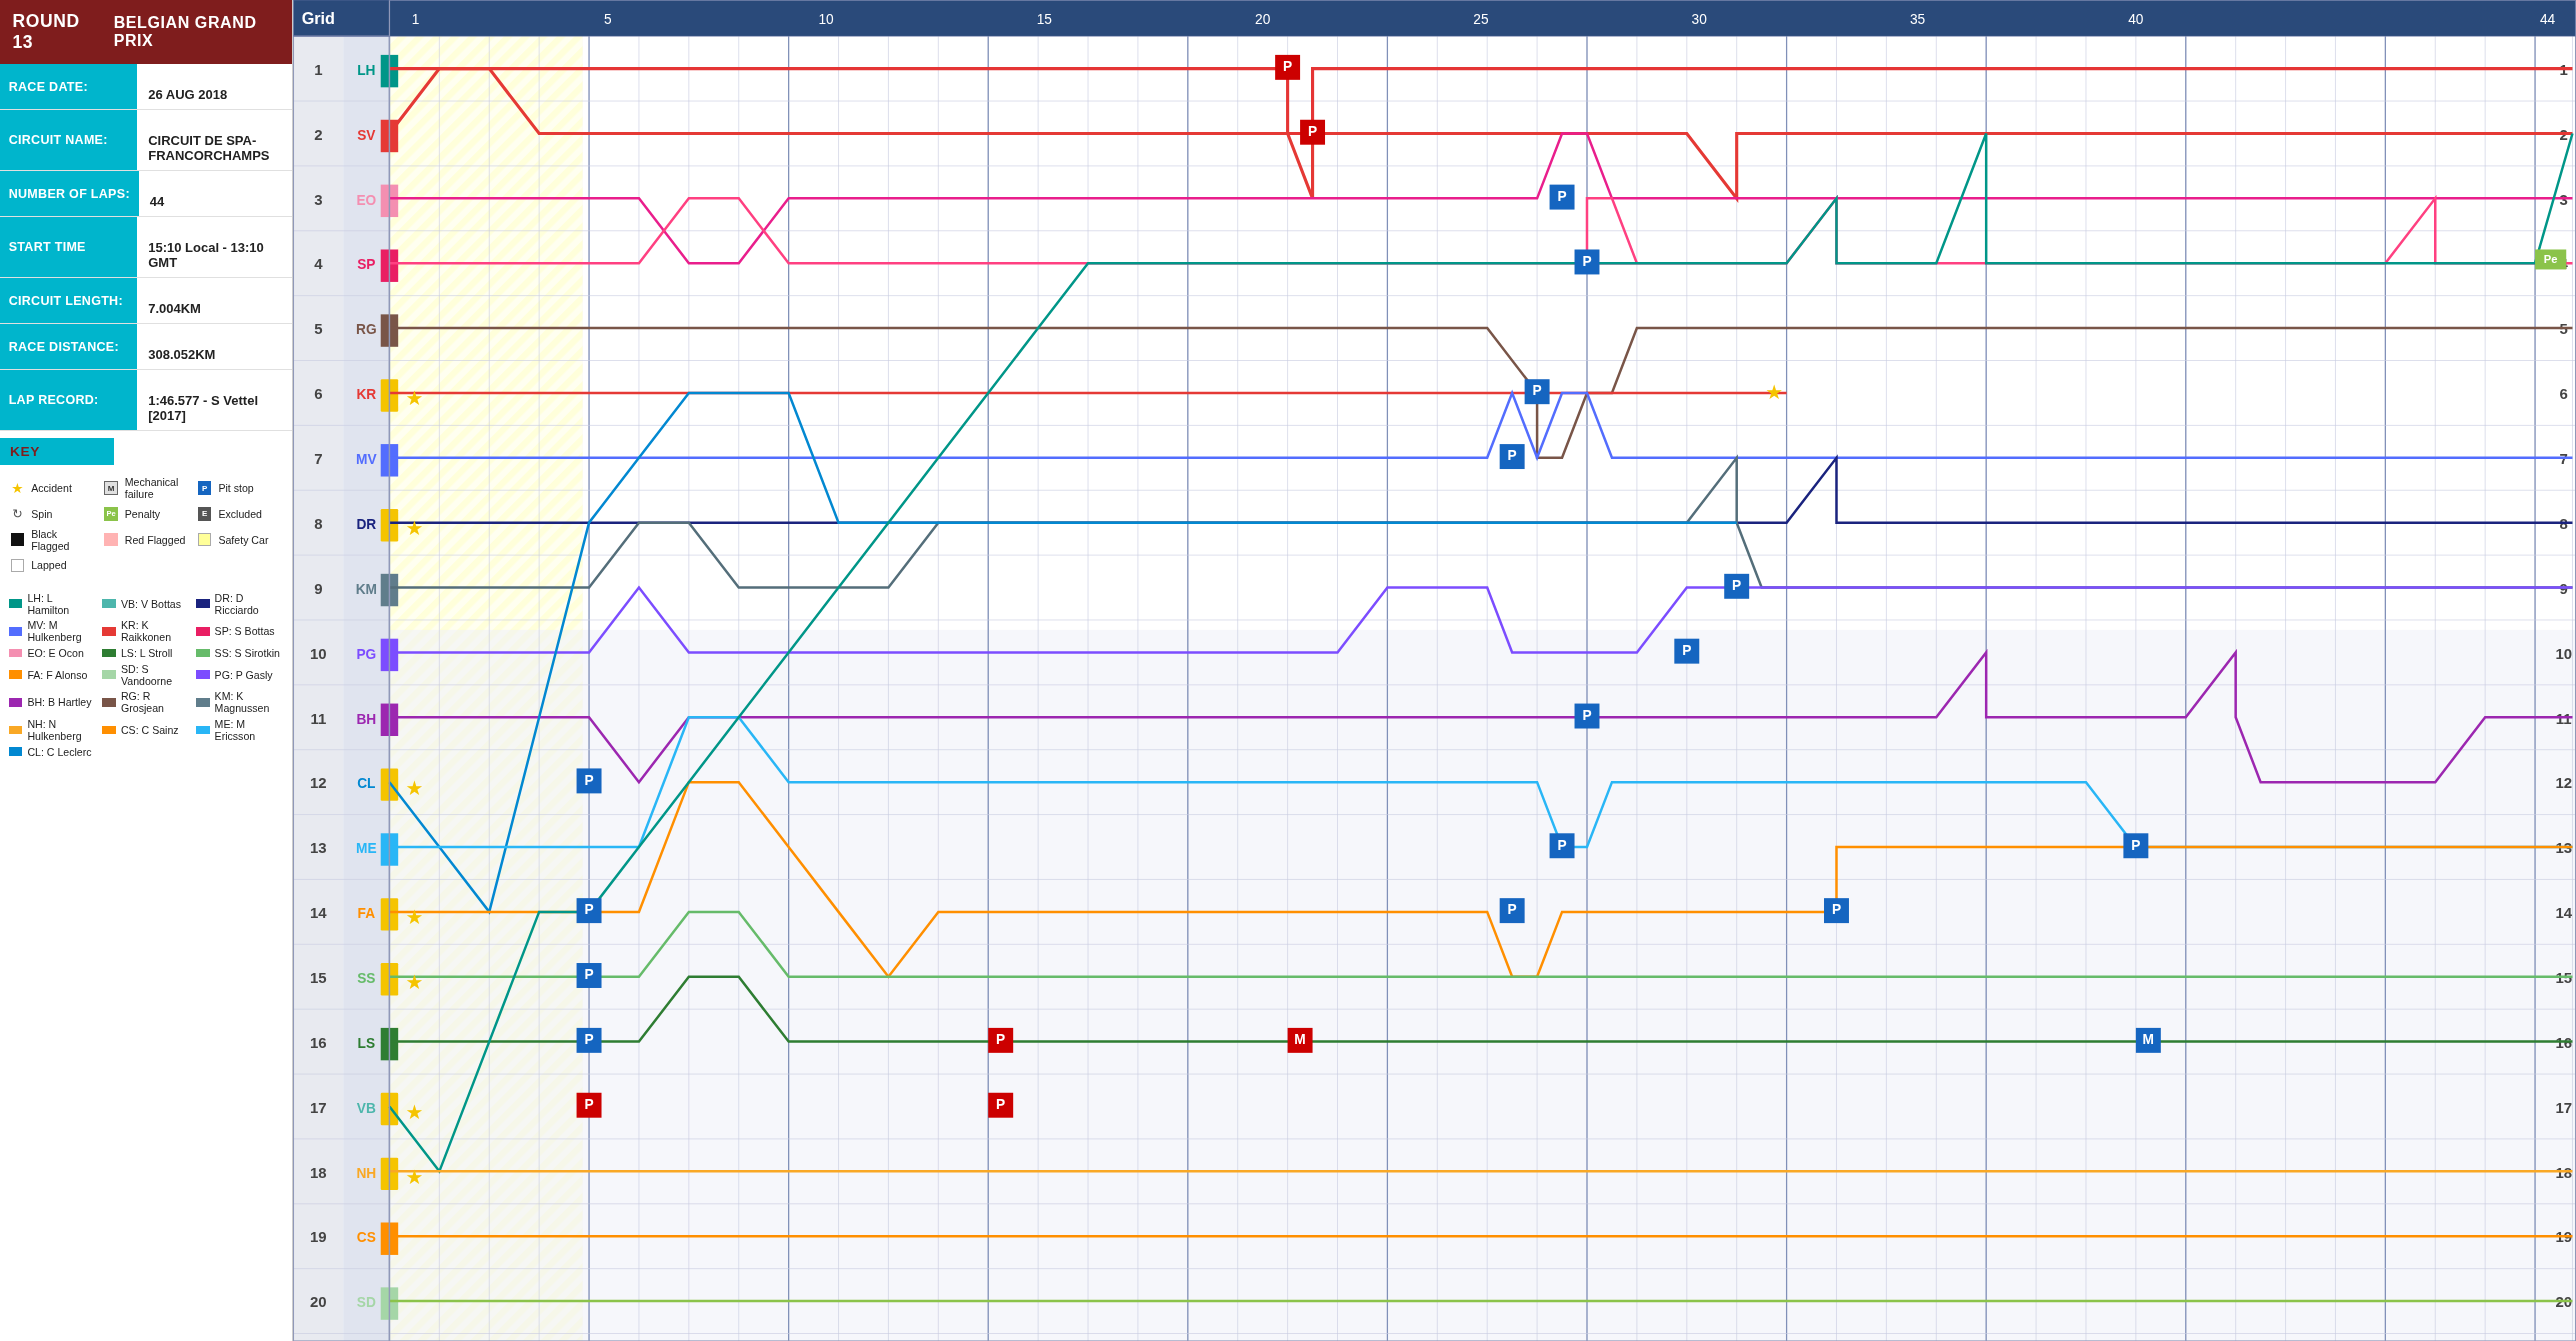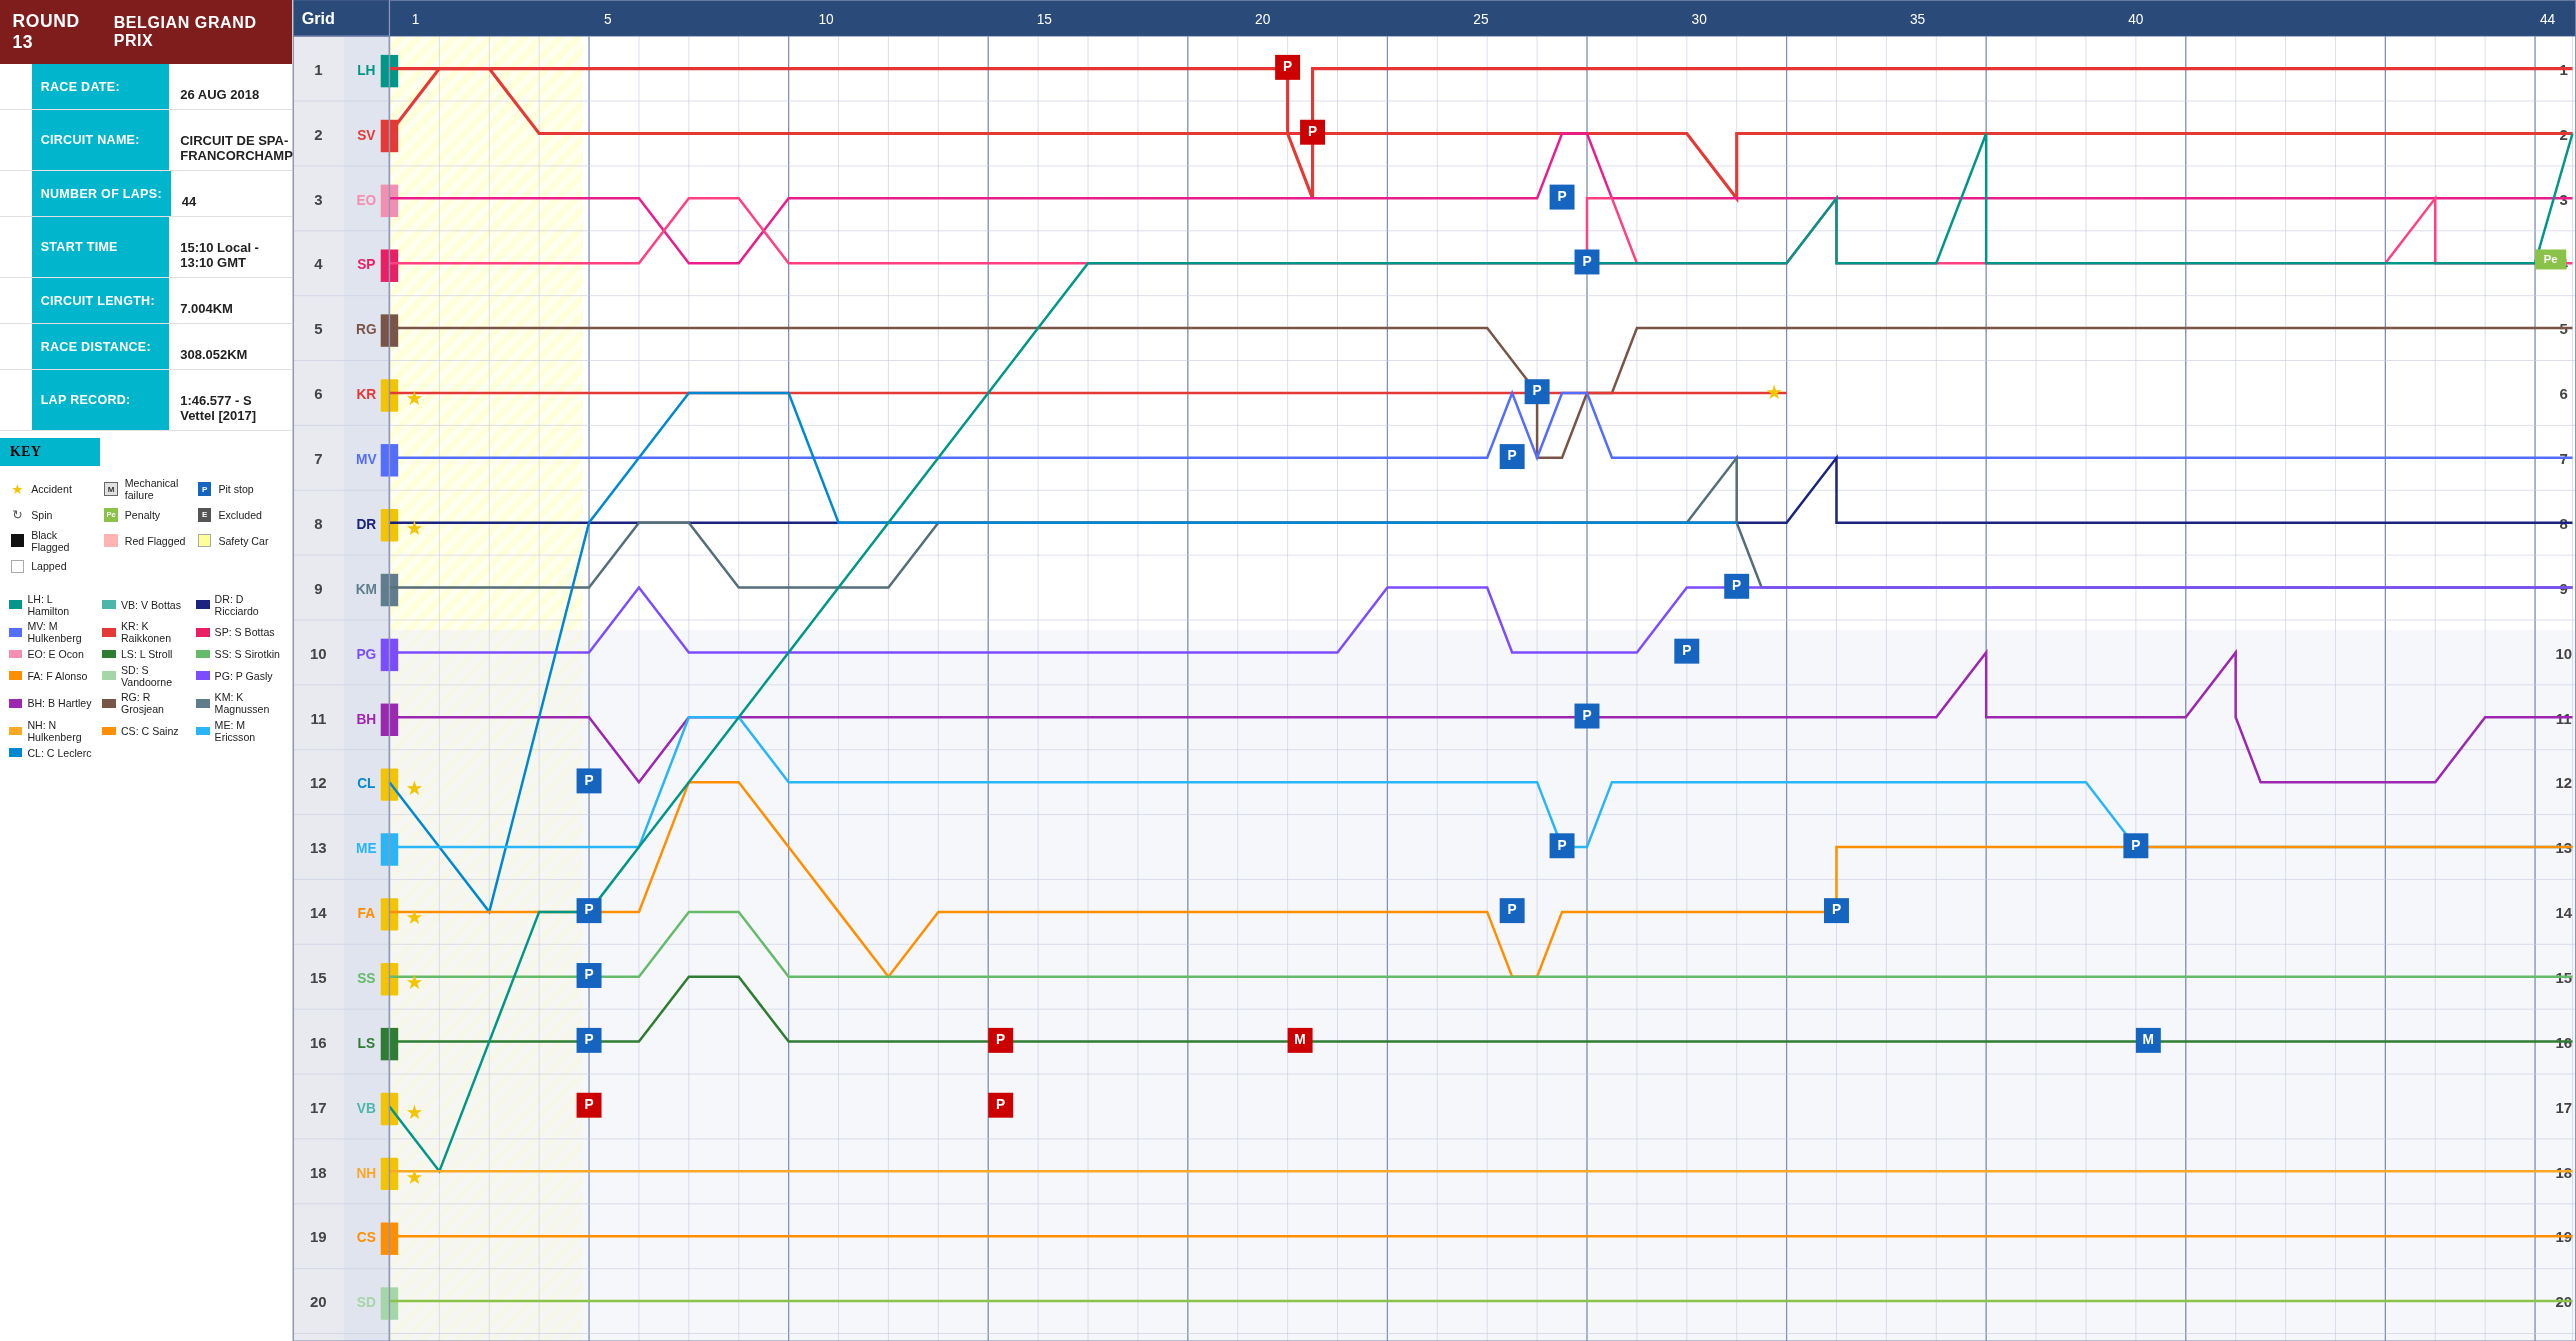--- a/index.html
+++ b/index.html
@@ -42,44 +42,42 @@
       background: #00b5cc;
       color: #fff;
       font-size: 12.5px;
       font-weight: 900;
       padding: 7.5px 8.7px;
       min-width: 137px;
       display: flex;
       align-items: center;
       letter-spacing: 0.3px;
       text-transform: uppercase;
-      margin-left: 32px;
     }
     .info-value {
       padding: 7.5px 11.2px;
       font-size: 13px;
       font-weight: 600;
       color: #222;
       display: flex;
       align-items: center;
       margin-top: 15px;
     }
 
     .key-section {
       margin-top: 6.2px;
     }
     .key-header {
       background: #00b5cc;
-      color: #000000;
+      color: #7f1d1d;
       font-size: 13.7px;
       font-weight: 900;
       padding: 6.2px 10px;
       letter-spacing: 0.6px;
-      width: 100px;
-      font-family: Liberation Serif, serif;
+      width: 114px;
     }
 
     .key-content {
       padding: 11.2px 8.7px;
       display: grid;
       grid-template-columns: 1fr 1fr 1fr;
       gap: 5px 6.2px;
       font-size: 10.6px;
     }
 

